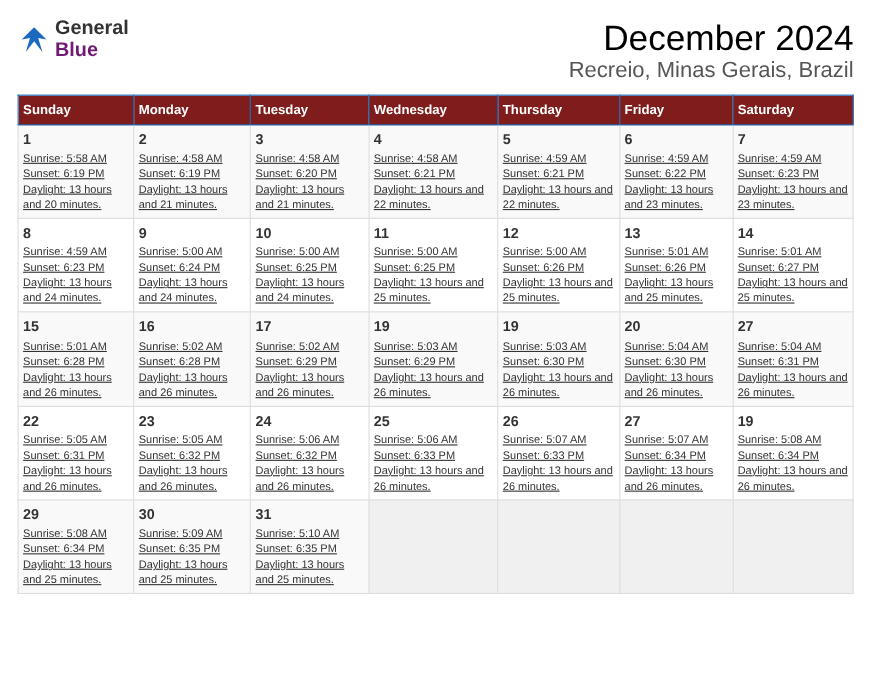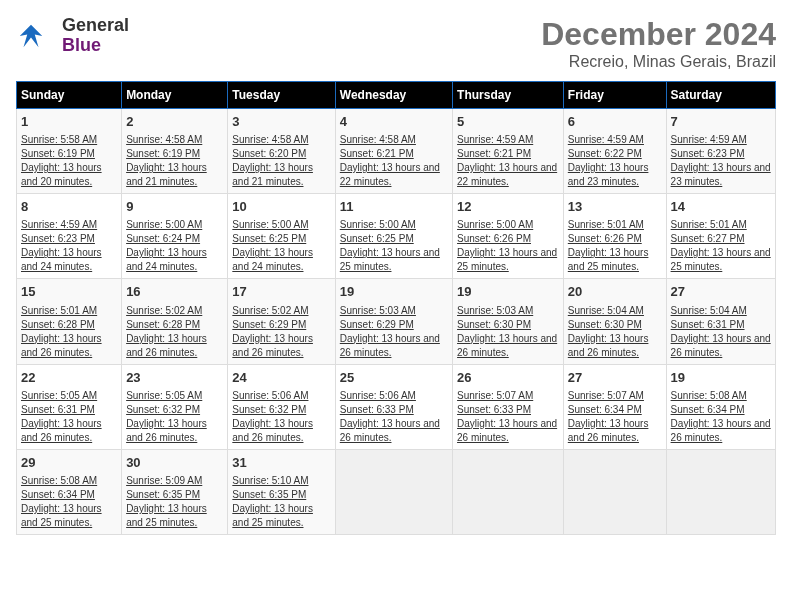--- a/index.html
+++ b/index.html
@@ -12,54 +12,54 @@
     }
     .header-area {
       display: flex;
       justify-content: space-between;
       align-items: flex-start;
       margin-bottom: 10px;
     }
     .logo {
       display: flex;
       align-items: center;
-      gap: 16px;
+      gap: 4px;
     }
     .logo-text {
       font-size: 18px;
       font-weight: bold;
       color: #333;
       line-height: 1.1;
     }
     .logo-text span {
       color: #1a6abf;
     }
     .logo-bird {
       width: 30px;
       height: 30px;
     }
     .title-area {
       text-align: right;
     }
     .main-title {
       font-size: 32px;
-      font-weight: bold;
-      color: #737373;
+      font-weight: normal;
+      color: #000000;
     }
     .subtitle {
-      font-size: 16px;
+      font-size: 20px;
       color: #555;
     }
     table {
       width: 100%;
       border-collapse: collapse;
       font-size: 10.5px;
     }
     thead tr {
-      background: #000000;
+      background: #7f1d1d;
       color: #fff;
     }
     thead th {
       padding: 6px 4px;
       text-align: left;
       font-size: 12px;
       font-weight: bold;
       border: 1px solid #1a6abf;
     }
     tbody tr {

